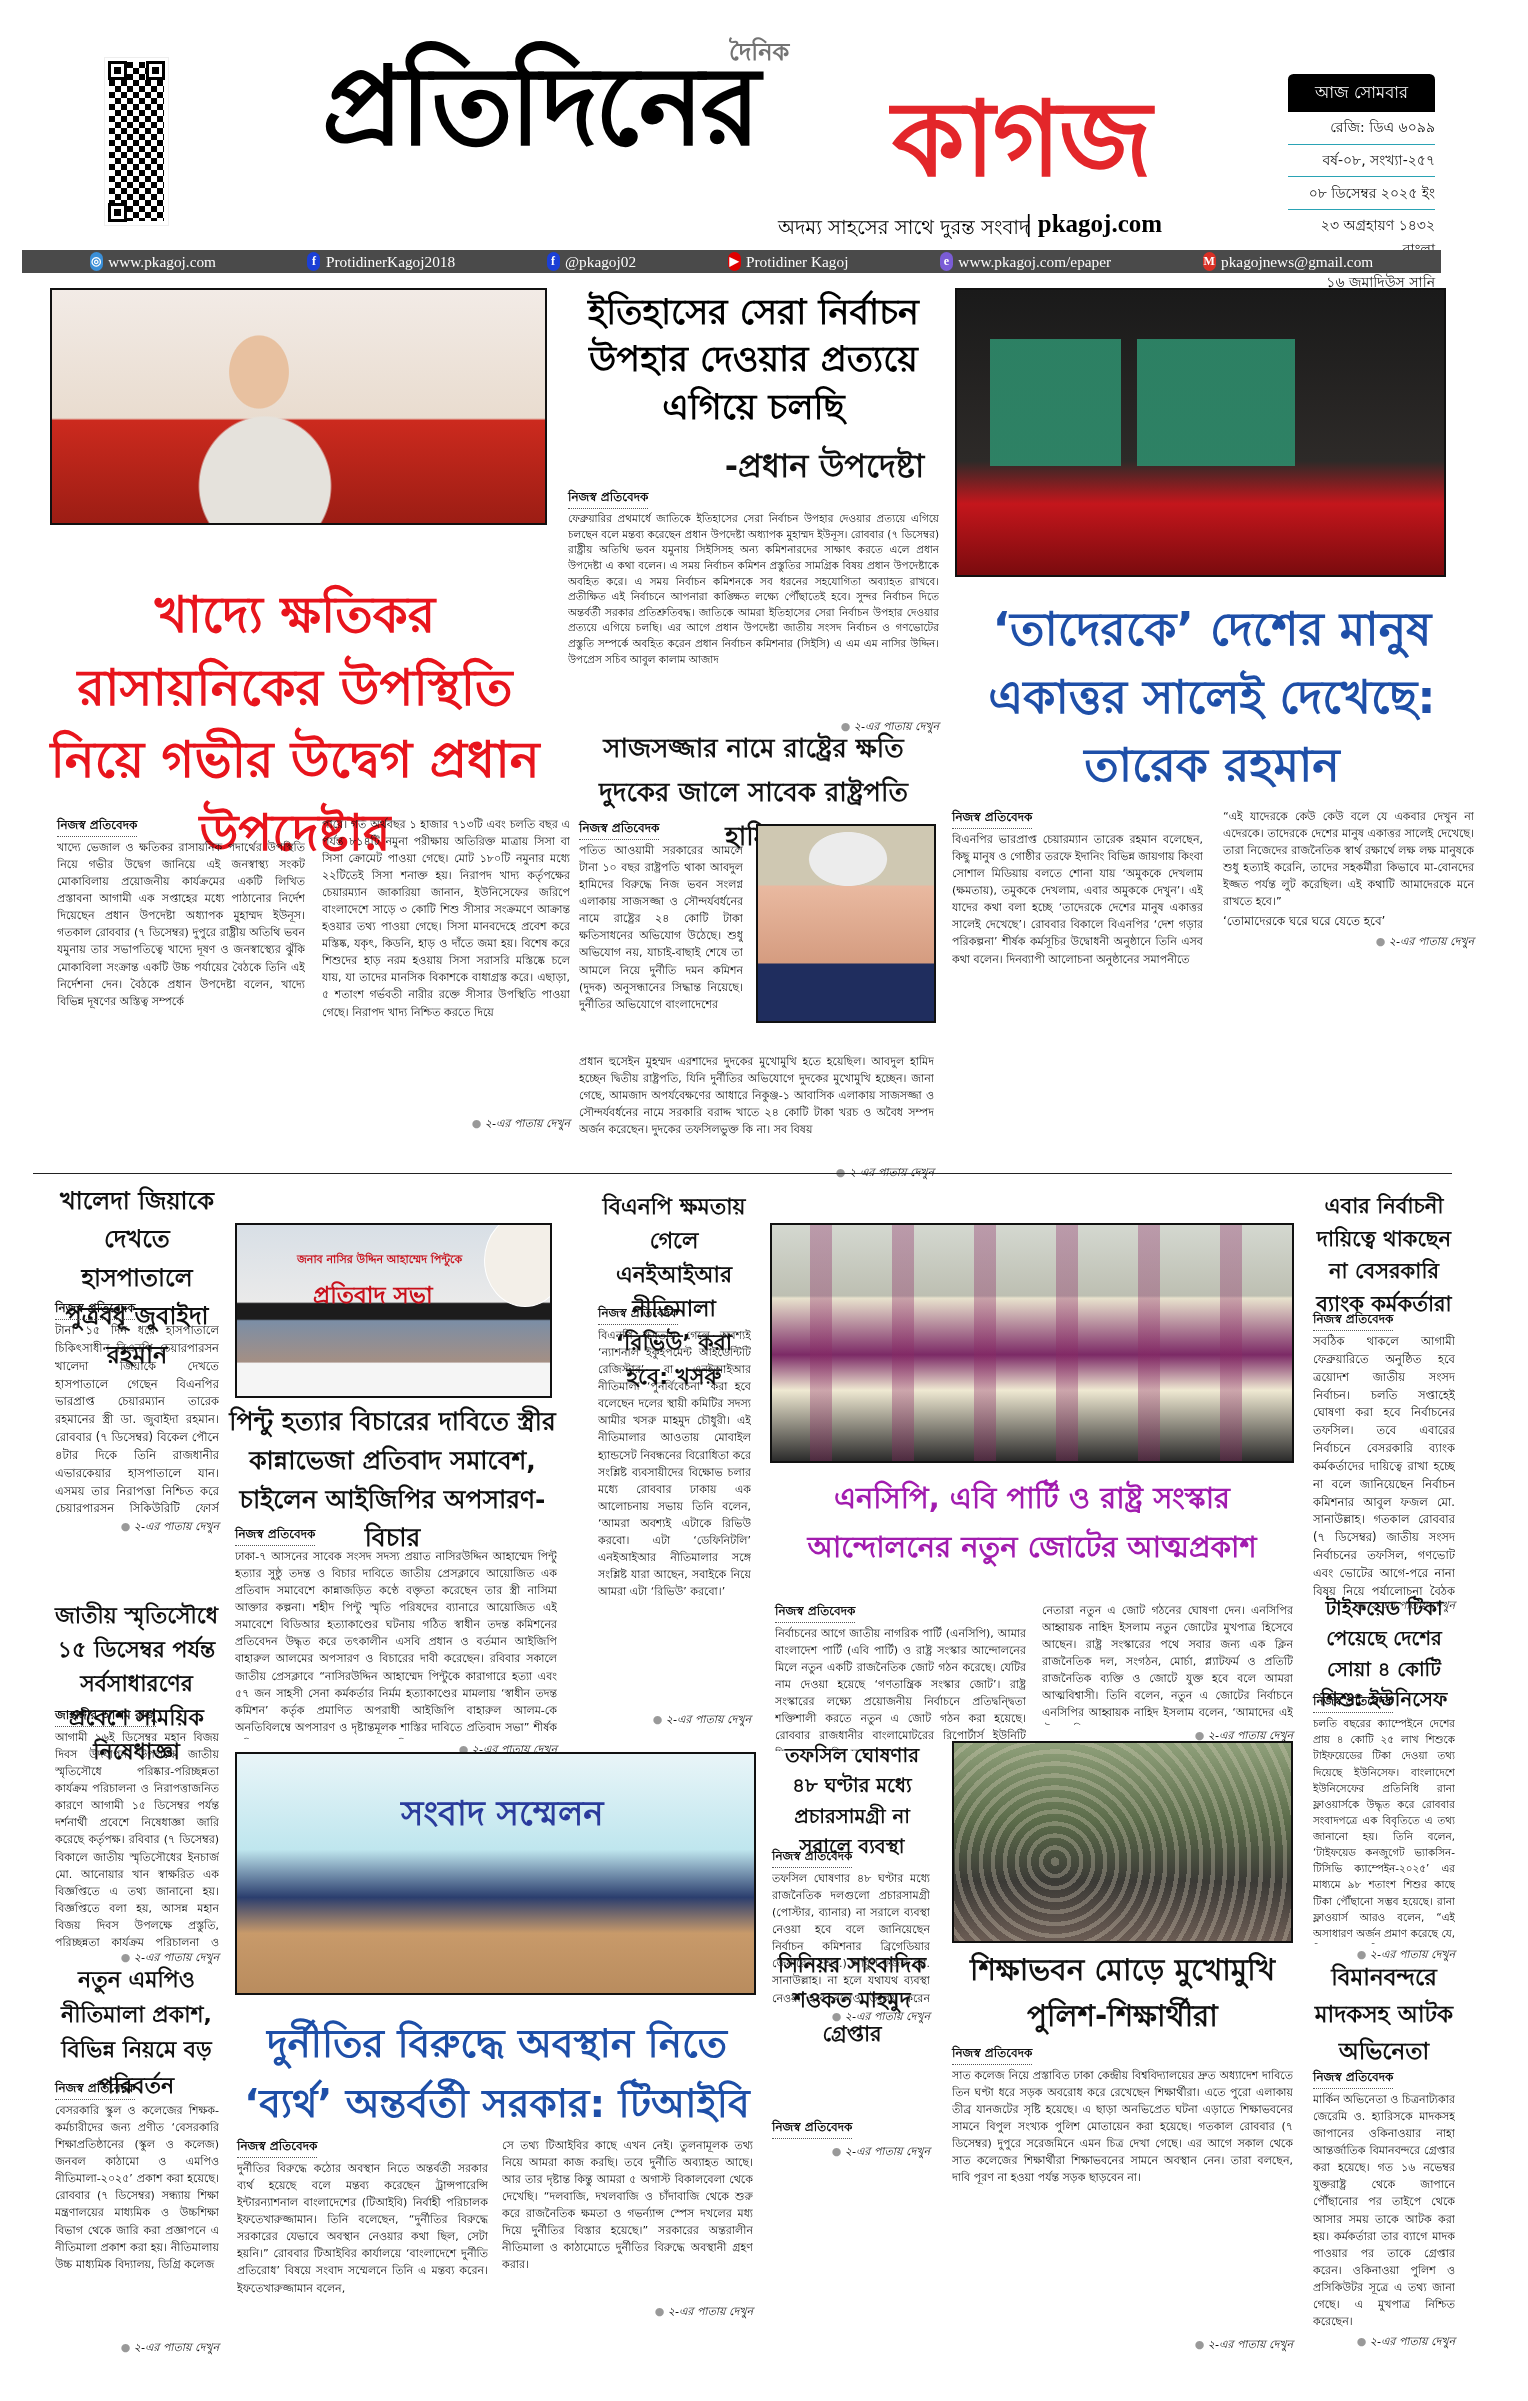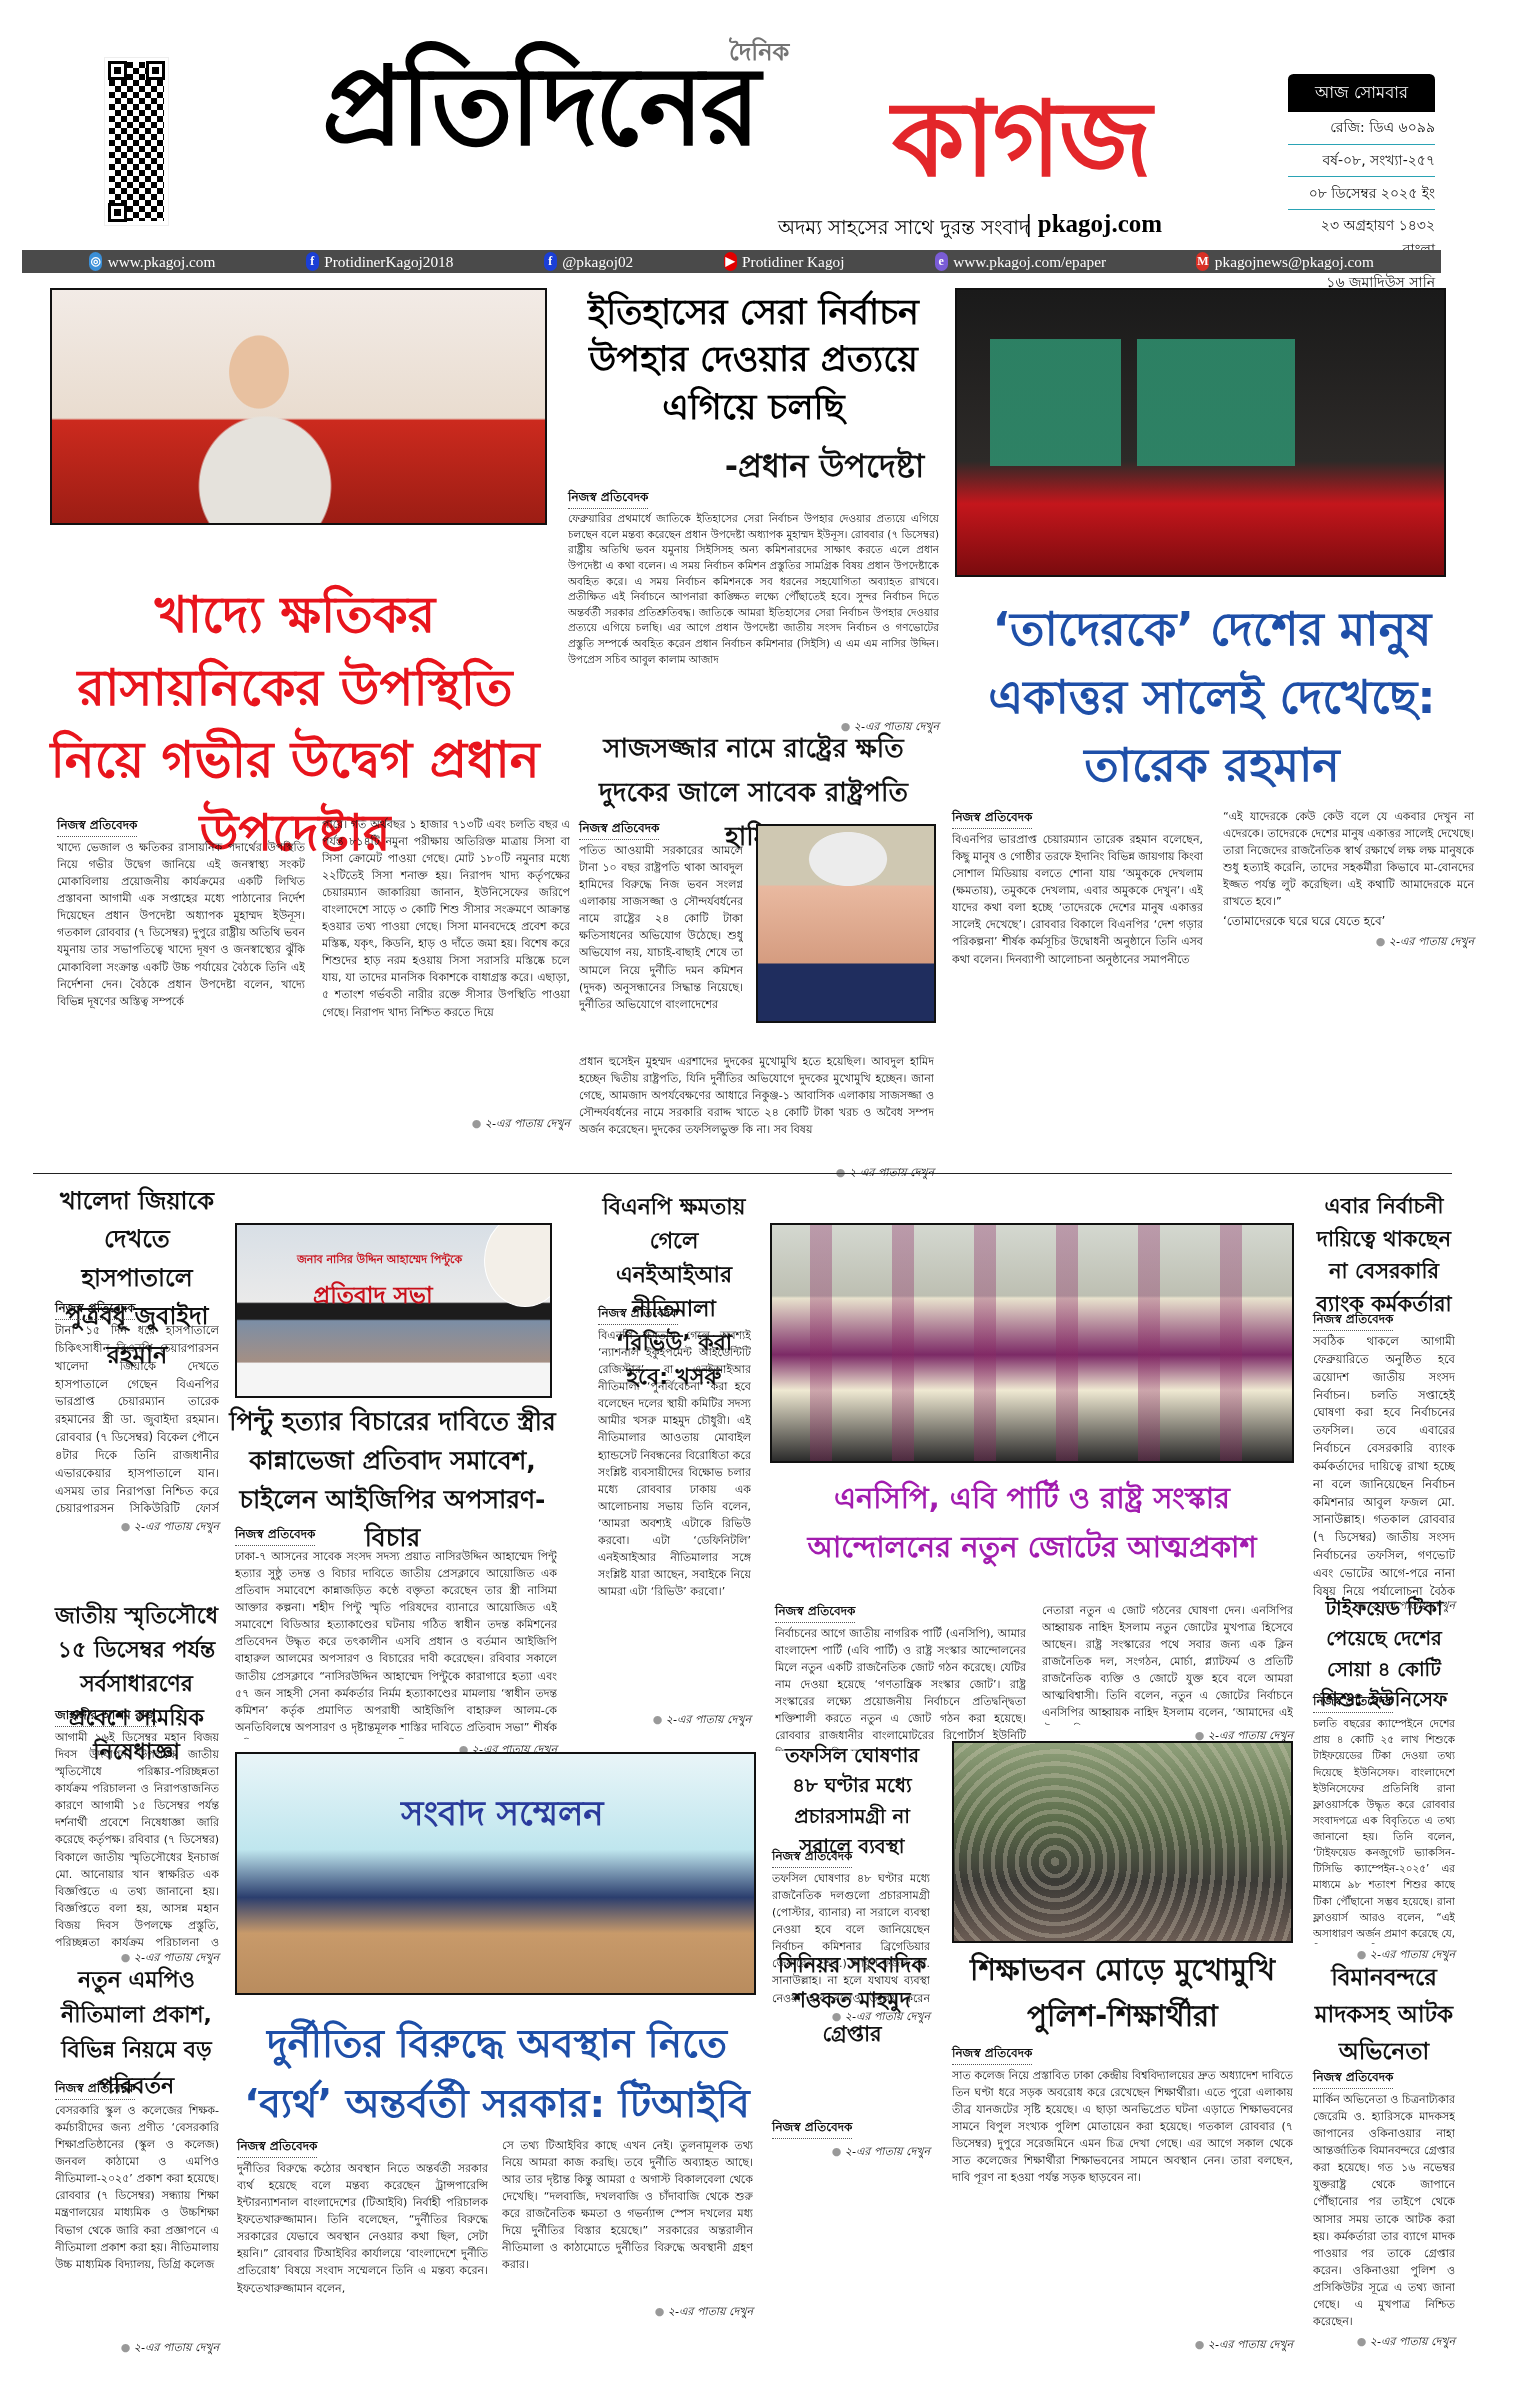--- a/index.html
+++ b/index.html
@@ -74,21 +74,21 @@
   <div class="soc">
       <i style="background:#e00000">▶</i>
       <span>Protidiner Kagoj</span>
     </div>
   <div class="soc">
       <i style="background:#7a5cd6">e</i>
       <span>www.pkagoj.com/epaper</span>
     </div>
   <div class="soc">
       <i style="background:#d93025">M</i>
-      <span>pkagojnews@pkagoj.com</span>
+      <span>pkagojnews@gmail.com</span>
     </div>
 </div>
 
 <div class="photo" style="left:50px;top:288px;width:497px;height:237px;background:linear-gradient(180deg,#f2ebe6 0%,#e9dccf 55%,#cc2a1e 56%,#9c1d14 100%)">
   <div class="crop" style="background:radial-gradient(ellipse 49px 60px at 207px 82px,#e8c1a0 60%,transparent 62%),radial-gradient(ellipse 93px 98px at 213px 196px,#e5e2dc 70%,transparent 72%)"></div>
 </div>
 
 <div class="hd" style="left:568px;top:289px;width:371px;font-size:35px;color:#000">ইতিহাসের সেরা নির্বাচন উপহার দেওয়ার প্রত্যয়ে এগিয়ে চলছি</div>
 <div class="hd" style="left:710px;top:445px;width:229px;font-size:32px;">-প্রধান উপদেষ্টা</div>
 <div class="col" style="left:568px;top:488px;width:371px">

